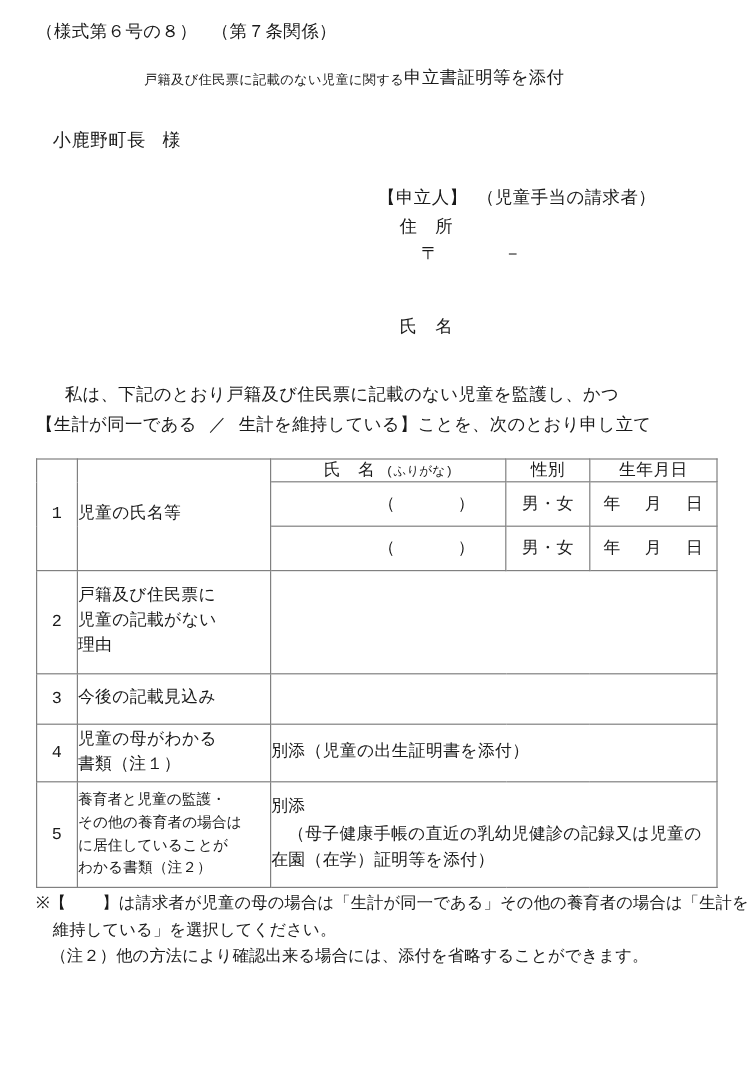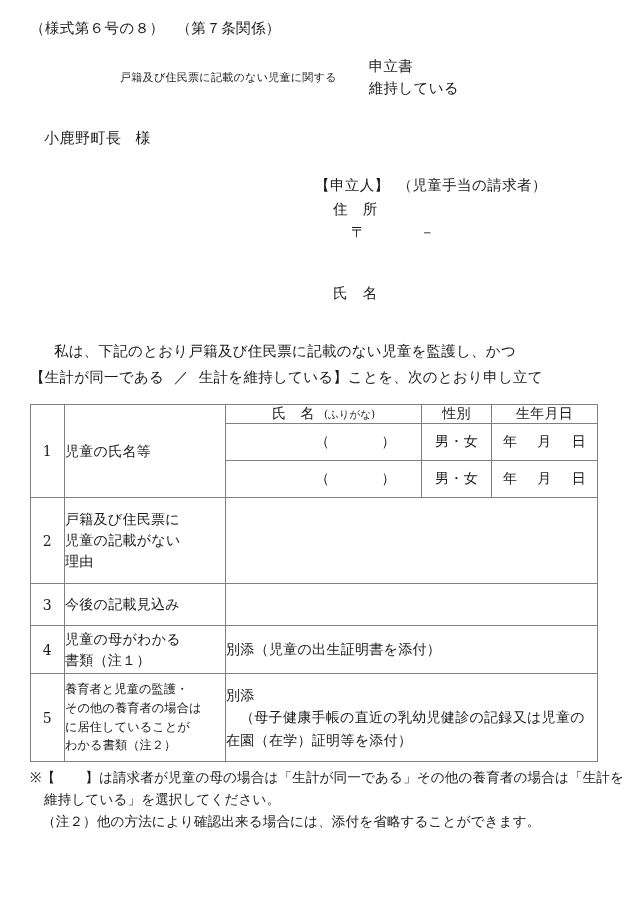--- a/index.html
+++ b/index.html
@@ -14,20 +14,21 @@
     color: #1a1a1a;
     position: relative;
     overflow: hidden;
   }
   .page {
     position: relative;
     width: 630px;
     height: 673px;
     box-sizing: border-box;
     padding: 0 30px;
+    font-family: Liberation Mono, monospace;
   }
 
   
   .form-no {
     padding-top: 18px;
     font-size: 14.5px;
     letter-spacing: 0.4px;
     line-height: 1.5;
   }
   .form-no .gap {
@@ -42,23 +43,23 @@
     justify-content: flex-start;
     align-items: center;
     padding-left: 90px;
   }
   .title-main {
     font-size: 11px;
     letter-spacing: 0.3px;
     white-space: nowrap;
   }
   .title-stack {
-    margin-left: 32px;
+    margin-left: 0;
     display: flex;
-    flex-direction: column;
+    flex-direction: row;
     font-size: 14.5px;
     line-height: 1.5;
     letter-spacing: 0.3px;
   }
   .title-stack span {
     white-space: nowrap;
   }
 
   
   .addressee {
@@ -237,21 +238,21 @@
 <div class="page">
 
   <div class="form-no">
     <span>（様式第６号の８）</span><span class="gap"></span><span>（第７条関係）</span>
   </div>
 
   <div class="title-block">
     <div class="title-main">戸籍及び住民票に記載のない児童に関する</div>
     <div class="title-stack">
       <span>申立書</span>
-      <span>維持している</span>
+      <span>証明等を添付</span>
     </div>
   </div>
 
   <div class="addressee">
     <span>小鹿野町長</span><span class="sp"></span><span>様</span>
   </div>
 
   <div class="applicant">
     <div class="applicant-head">
       <span>【申立人】</span><span class="sp"></span><span>（児童手当の請求者）</span>

